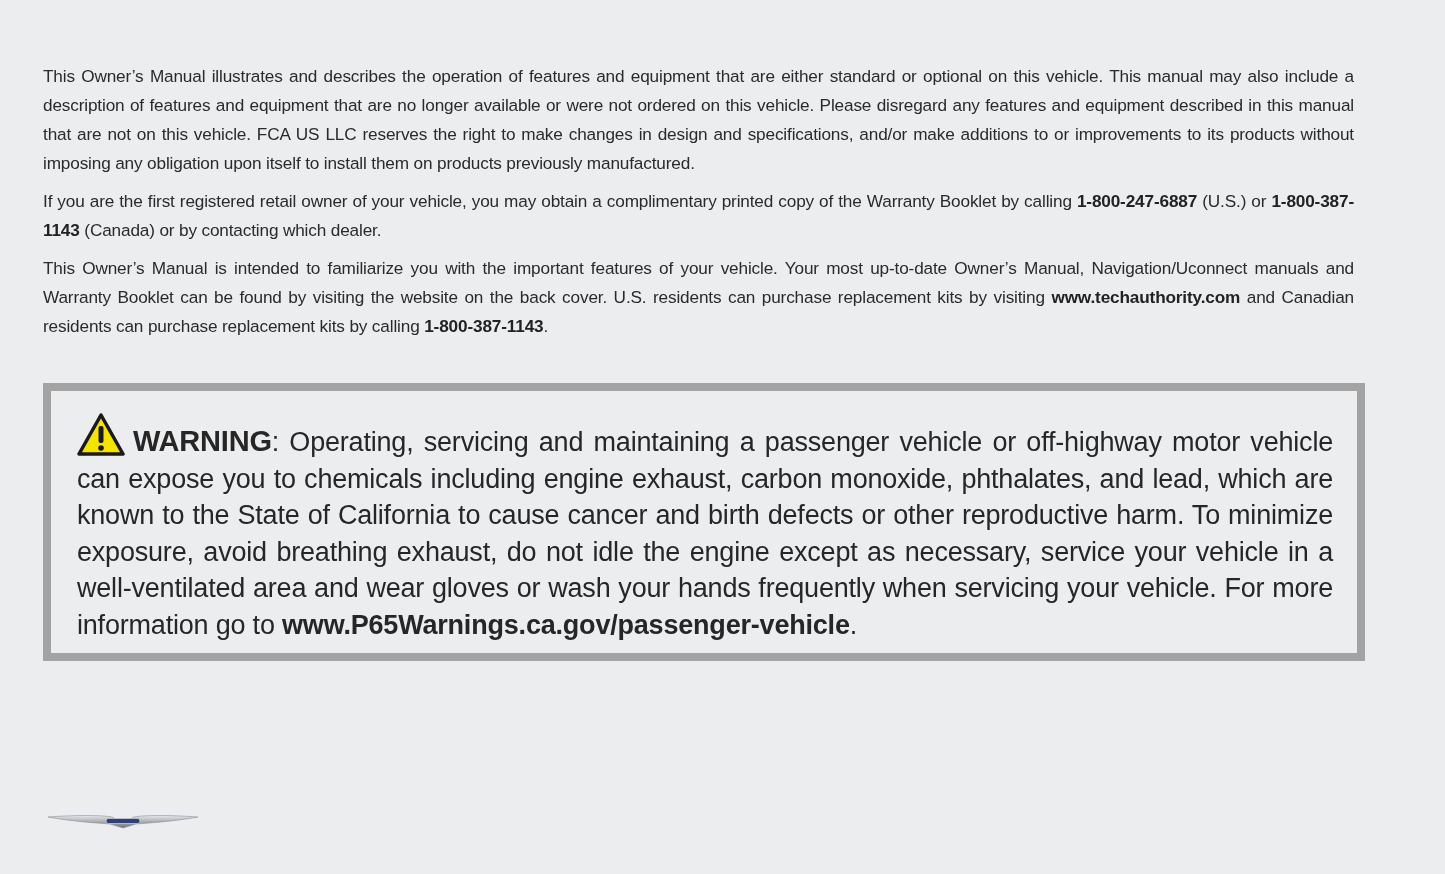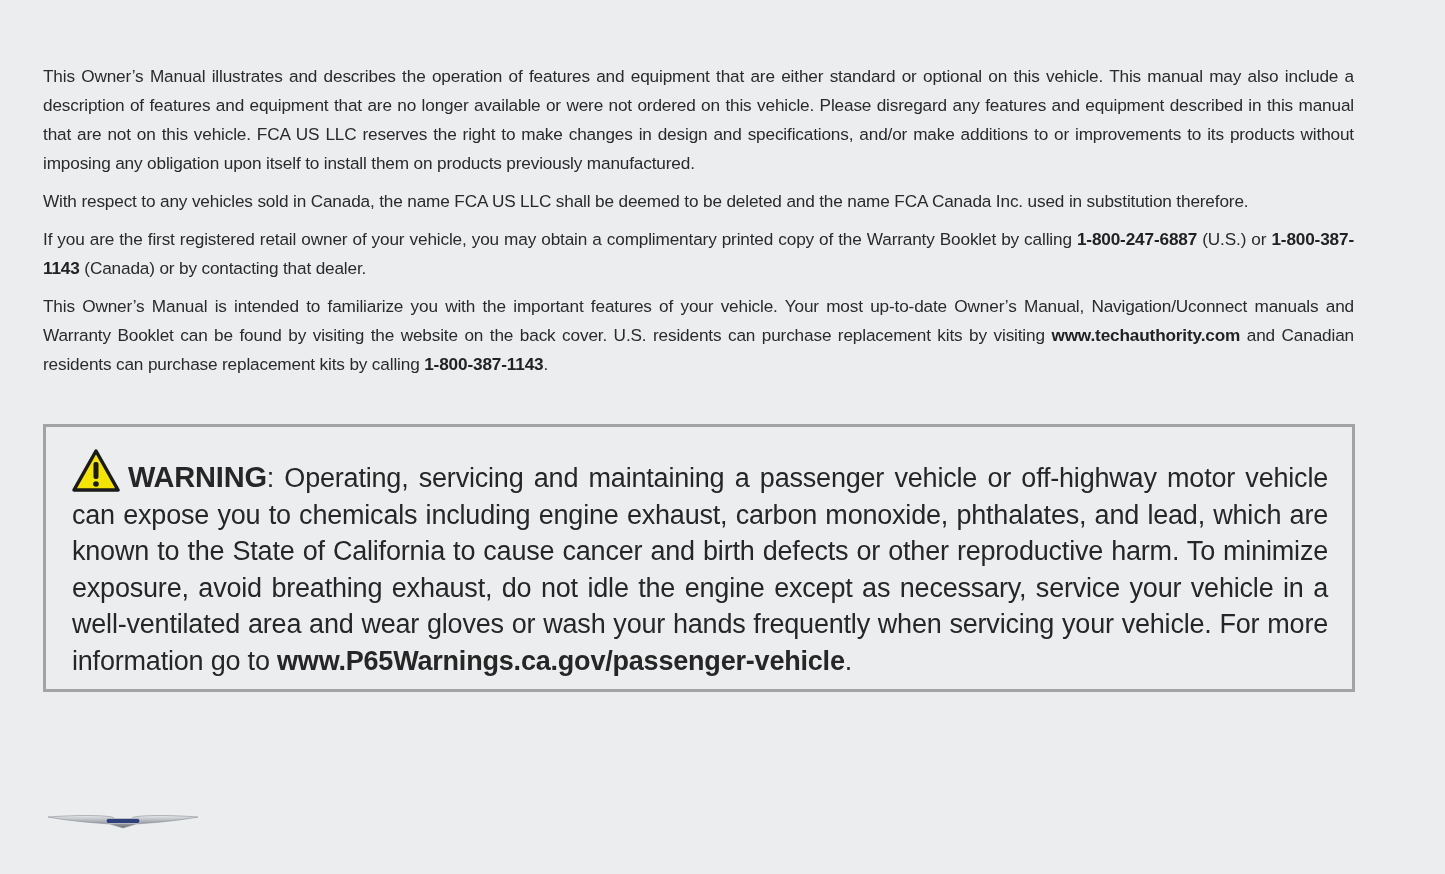--- a/index.html
+++ b/index.html
@@ -29,24 +29,24 @@
       text-align: justify;
       letter-spacing: -0.15px;
     }
     .intro b {
       font-weight: bold;
       color: #222;
     }
     .warning-box {
       position: absolute;
       left: 43px;
-      top: 424px;
+      top: 383px;
       width: 1306px;
       height: 262px;
-      border: 3px solid #a3a3a3;
+      border: 8px solid #a3a3a3;
       box-sizing: content-box;
     }
     .warning-text {
       position: absolute;
       left: 26px;
       top: 22px;
       width: 1256px;
       font-size: 27px;
       line-height: 36.5px;
       text-align: justify;
@@ -74,22 +74,21 @@
       top: 811px;
       width: 154px;
       height: 20px;
     }
   </style>
 </head>
 <body>
 
 <div class="intro">
   <p>This Owner’s Manual illustrates and describes the operation of features and equipment that are either standard or optional on this vehicle. This manual may also include a description of features and equipment that are no longer available or were not ordered on this vehicle. Please disregard any features and equipment described in this manual that are not on this vehicle. FCA US LLC reserves the right to make changes in design and specifications, and/or make additions to or improvements to its products without imposing any obligation upon itself to install them on products previously manufactured.</p>
-  <p>With respect to any vehicles sold in Canada, the name FCA US LLC shall be deemed to be deleted and the name FCA Canada Inc. used in substitution therefore.</p>
-  <p><span>If you are the first registered retail owner of your vehicle, you may obtain a complimentary printed copy of the Warranty Booklet by calling </span><b>1-800-247-6887</b><span> (U.S.) or </span><b>1-800-387-1143</b><span> (Canada) or by contacting that dealer.</span></p>
+  <p><span>If you are the first registered retail owner of your vehicle, you may obtain a complimentary printed copy of the Warranty Booklet by calling </span><b>1-800-247-6887</b><span> (U.S.) or </span><b>1-800-387-1143</b><span> (Canada) or by contacting which dealer.</span></p>
   <p><span>This Owner’s Manual is intended to familiarize you with the important features of your vehicle. Your most up-to-date Owner’s Manual, Navigation/Uconnect manuals and Warranty Booklet can be found by visiting the website on the back cover.  U.S. residents can purchase replacement kits by visiting </span><b>www.techauthority.com</b><span> and Canadian residents can purchase replacement kits by calling </span><b>1-800-387-1143</b><span>.</span></p>
 </div>
 
 <div class="warning-box">
   <div class="warning-text">
     <span class="warn-icon">
       <svg width="48" height="44" viewBox="0 0 48 44">
         <polygon id="warn-tri" points="24,2 46,41 2,41" fill="#f5e400" stroke="#1a1a1a" stroke-width="3.5" stroke-linejoin="round"></polygon>
         <rect x="21.5" y="13" width="5" height="17" rx="2" fill="#1a1a1a"></rect>
         <circle cx="24" cy="35" r="2.8" fill="#1a1a1a"></circle>

